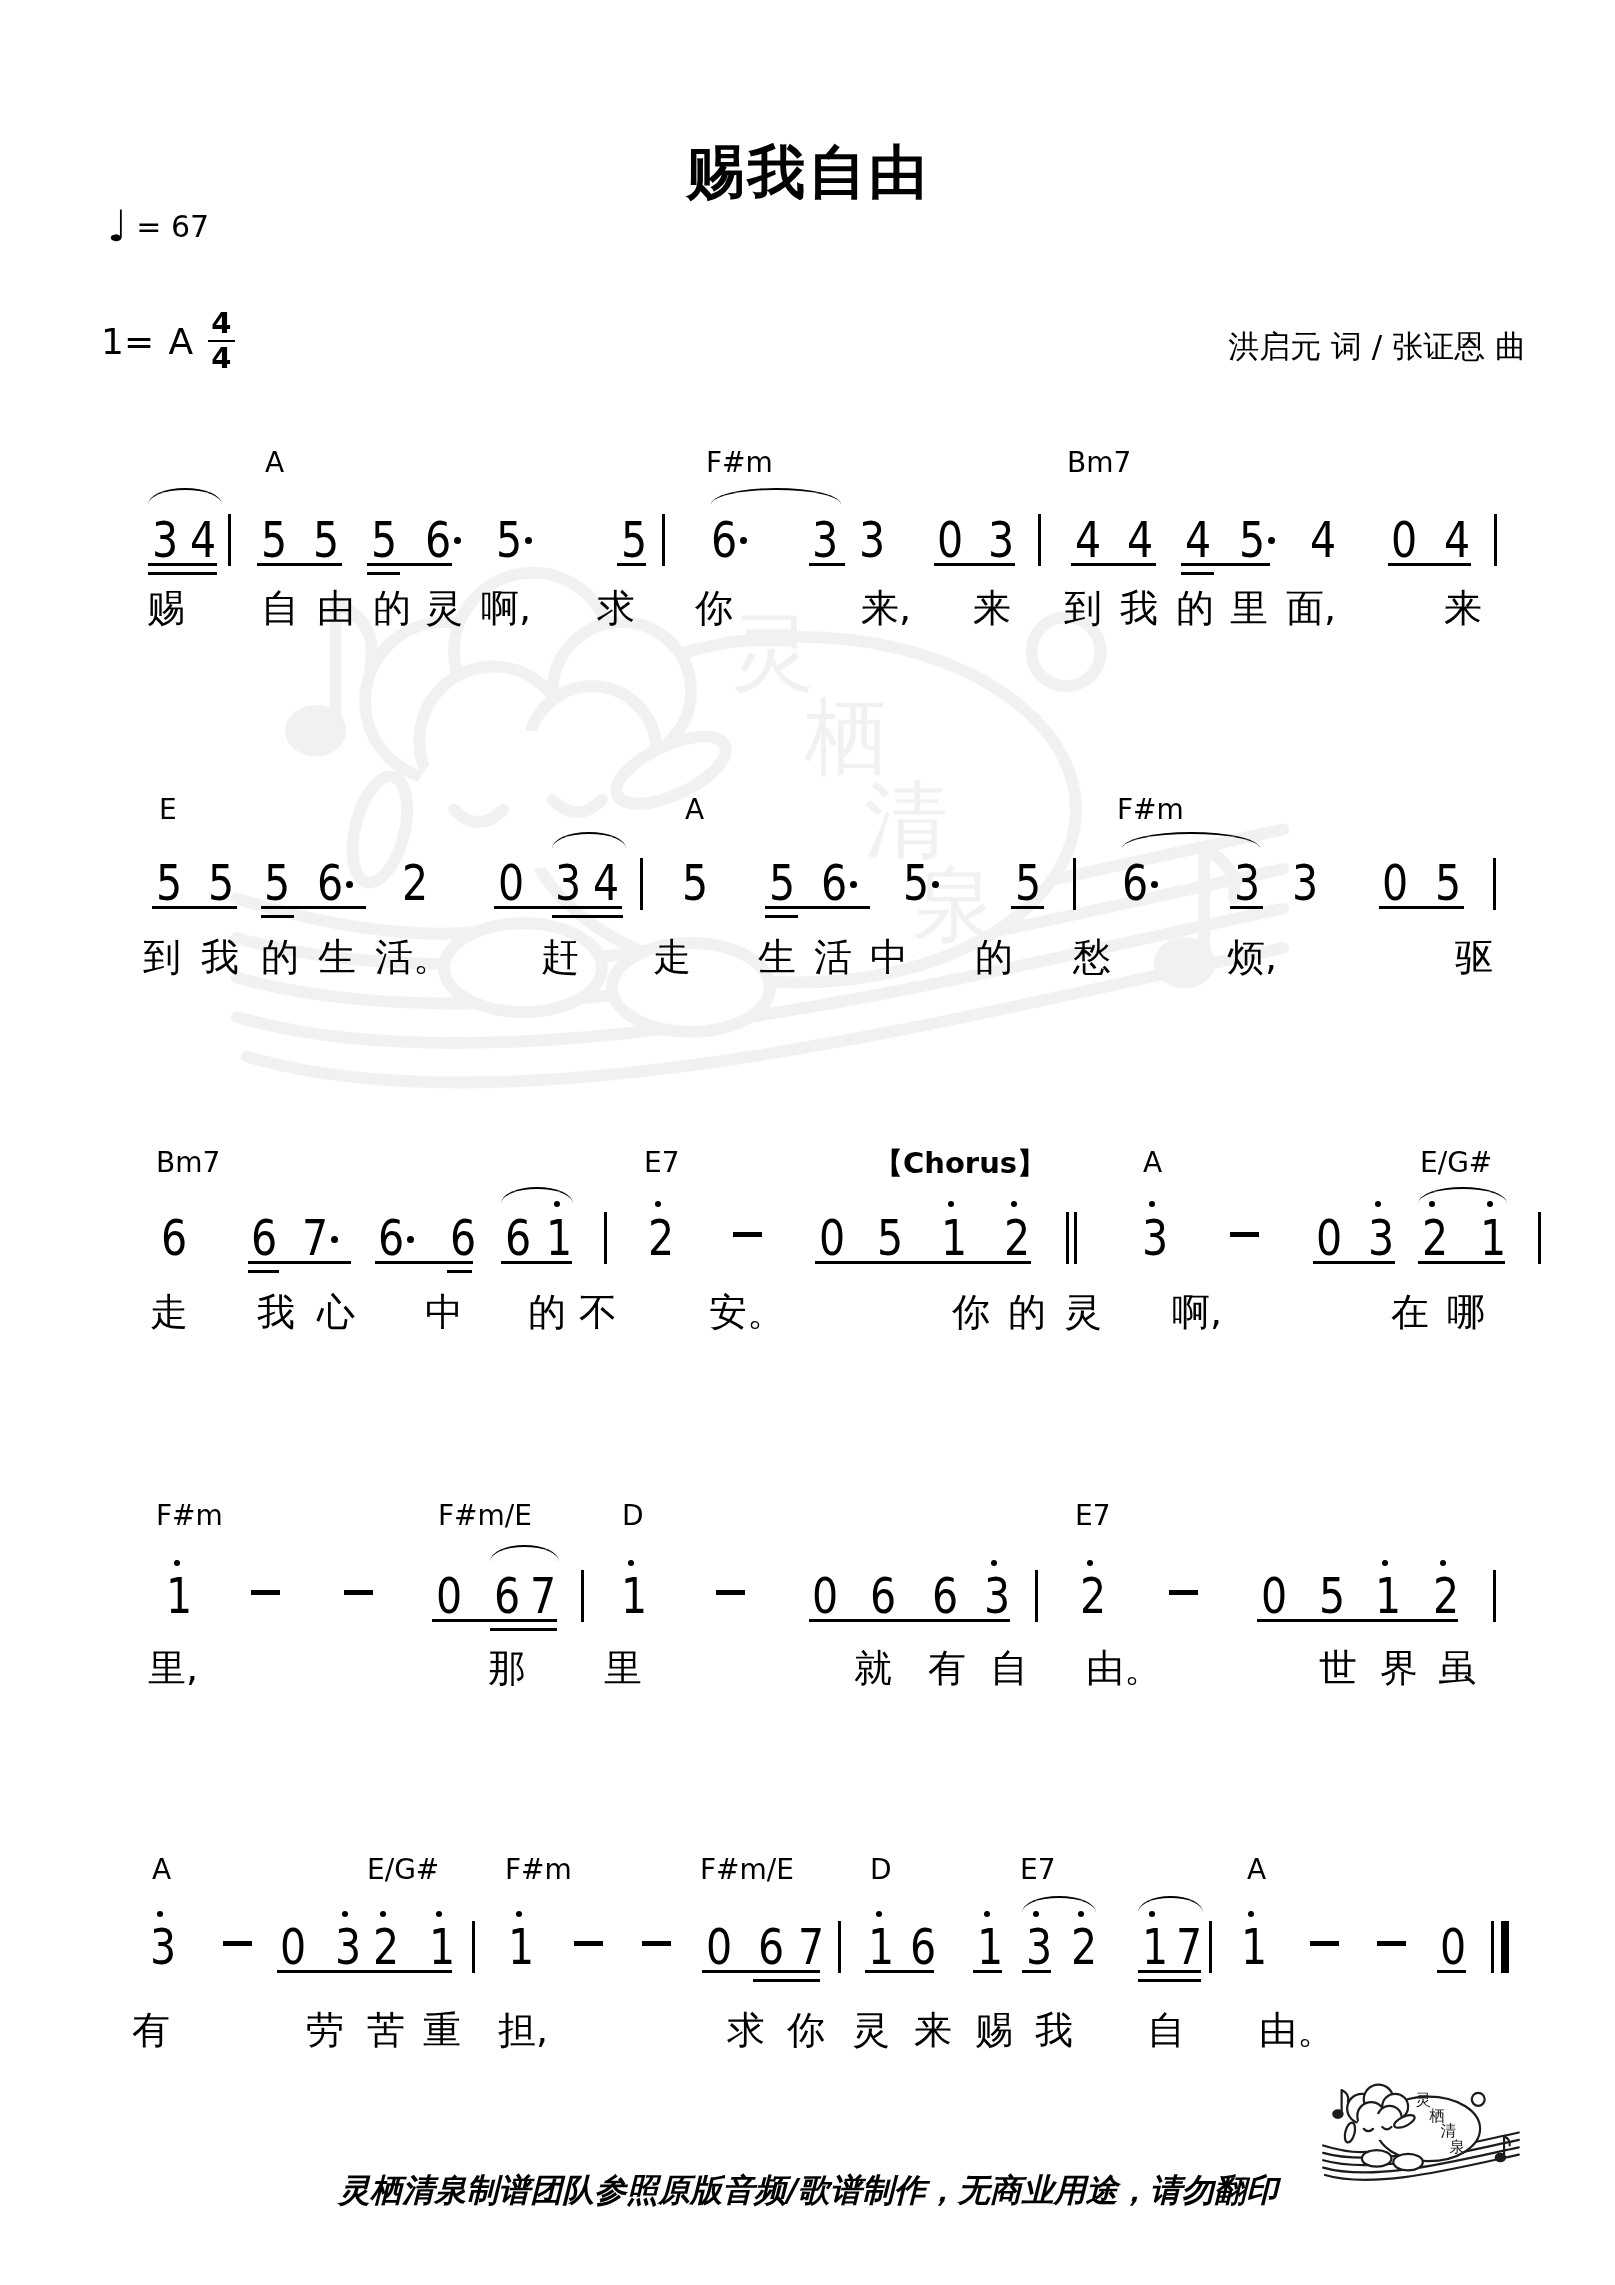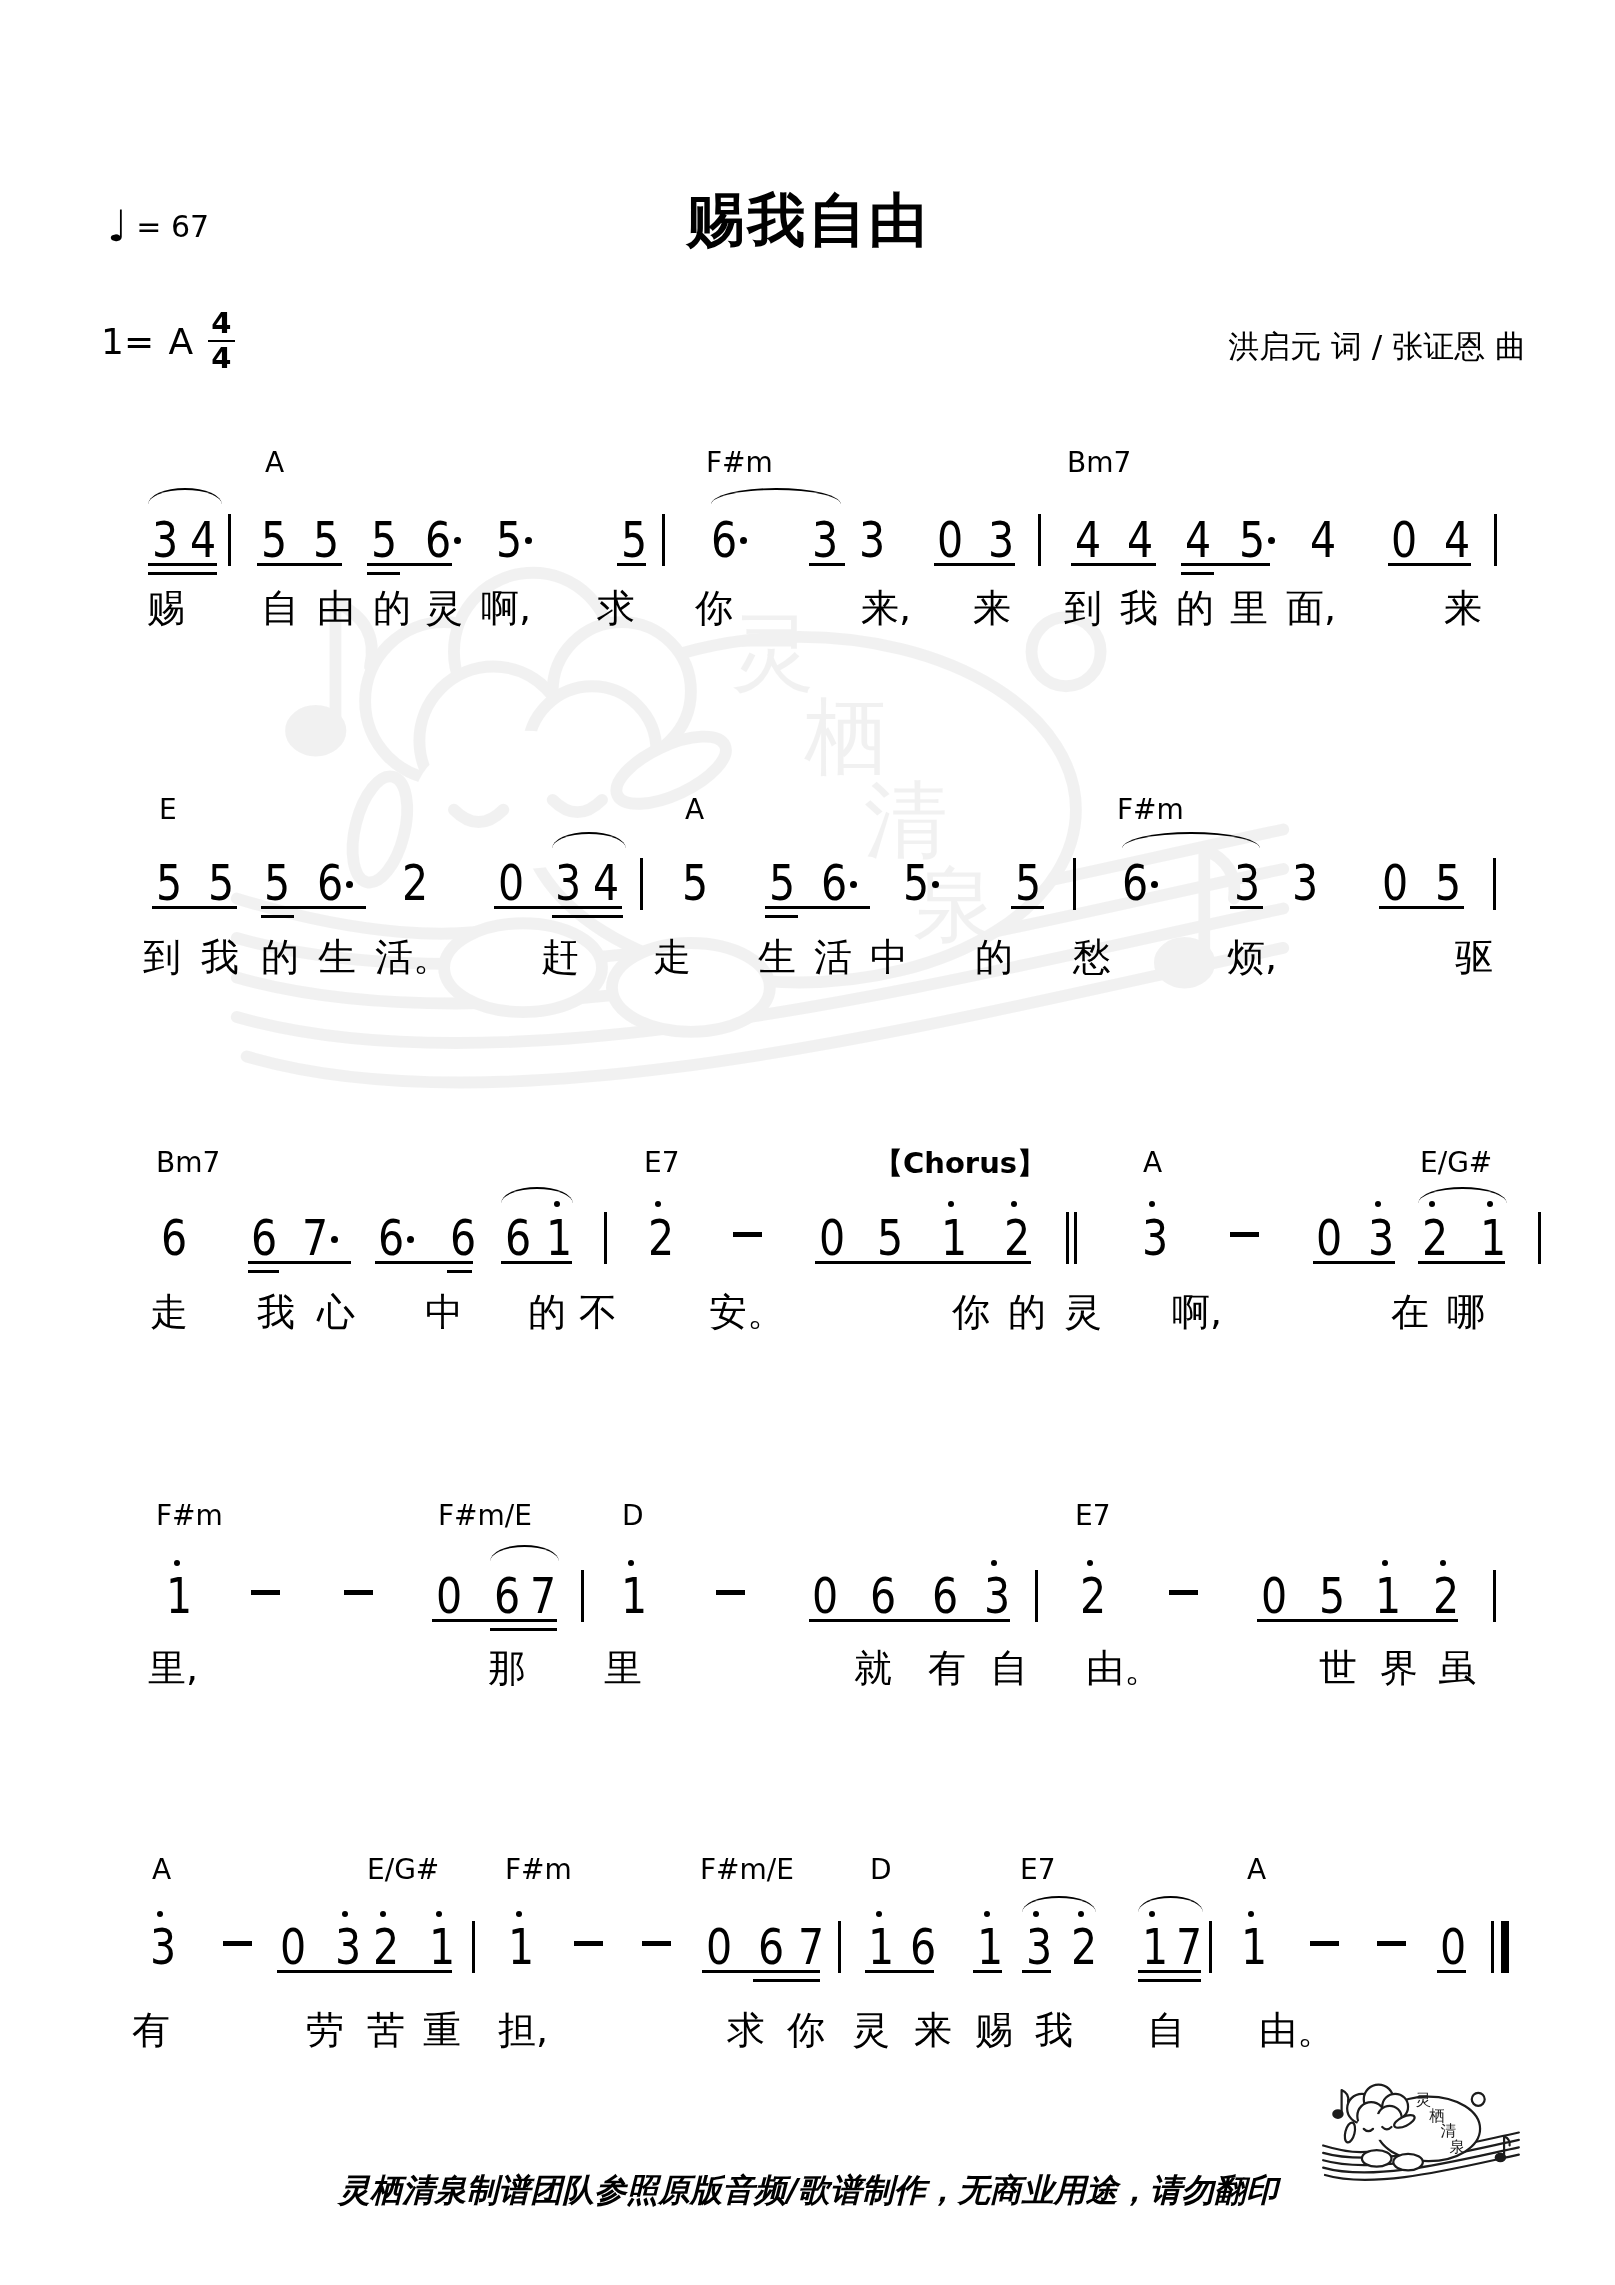--- a/index.html
+++ b/index.html
@@ -1,21 +1,21 @@
 <!DOCTYPE html>
 <html style="font-size:14.5px"><head>
 <meta charset="utf-8">
 <style>
   html,body{margin:0;padding:0;background:#fff;}
   .page{position:relative;width:1616px;height:2285px;background:#ffffff;color:#000;
         font-family:"DejaVu Sans","Liberation Sans",sans-serif;overflow:hidden;}
 
   
   .title{position:absolute;left:0;right:0;top:134px;text-align:center;
-         font-size:58px;font-weight:900;letter-spacing:2.7px;margin-top:48px;}
+         font-size:58px;font-weight:900;letter-spacing:2.7px;}
   .subtitle{position:absolute;left:0;right:0;top:201px;text-align:center;font-size:34px;}
   .scripture{position:absolute;left:0;right:0;top:264px;text-align:center;font-size:31px;}
   .tempo{position:absolute;left:107px;top:208px;font-size:30px;display:flex;align-items:center;gap:9px;}
   .tempo .note-glyph{font-size:43px;line-height:36px;}
   .keysig{position:absolute;left:101px;top:309px;font-size:36px;display:flex;align-items:center;gap:14.5px;}
   .frac{display:inline-flex;flex-direction:column;align-items:center;font-size:29px;font-weight:700;line-height:1.0;}
   .frac .fbar{width:27px;height:2.7px;background:#000;margin:1.8px 0;}
   .credits{position:absolute;right:90px;top:326px;font-size:31px;}
 
   

